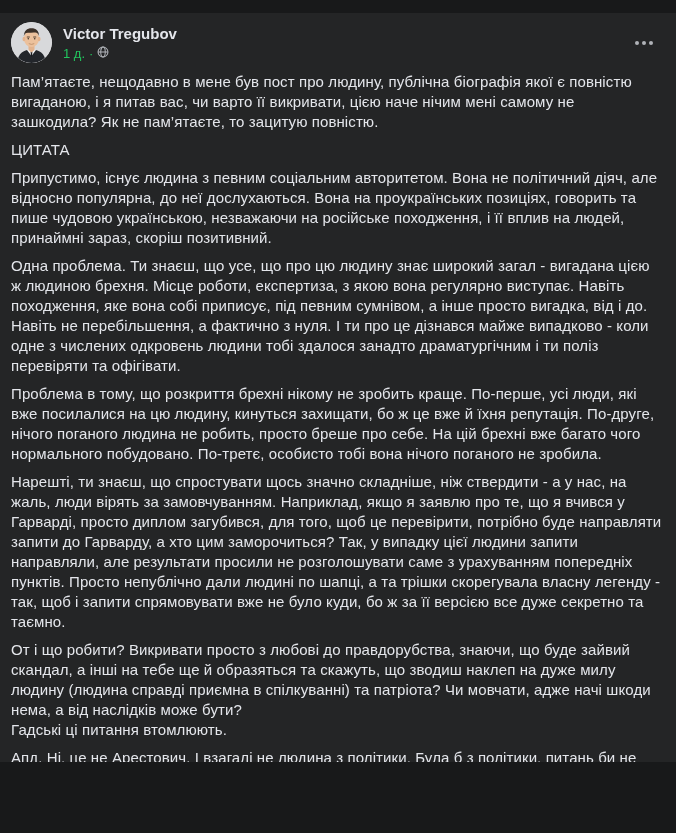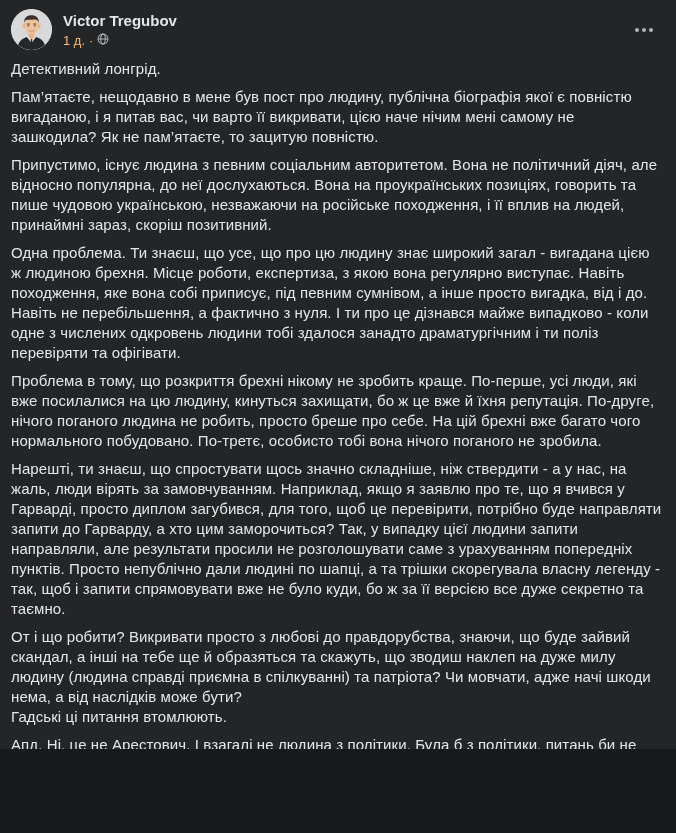--- a/index.html
+++ b/index.html
@@ -8,20 +8,21 @@
     background: #18191a;
   }
   .post-card {
     width: 676px;
     height: 749px;
     background: #242526;
     font-family: "Liberation Sans", "DejaVu Sans", sans-serif;
     color: #e4e6eb;
     overflow: hidden;
     box-sizing: border-box;
+    margin-top: 13px;
   }
   
   .post-header {
     display: flex;
     align-items: flex-start;
     padding: 9px 14px 4px 11px;
     position: relative;
   }
   .avatar {
     width: 41px;
@@ -45,21 +46,21 @@
     color: #e4e6eb;
     line-height: 19px;
     cursor: pointer;
   }
   .post-meta {
     display: flex;
     align-items: center;
     gap: 4px;
     margin-top: 2px;
     font-size: 13px;
-    color: #fdba74;
+    color: #22c55e;
     line-height: 16px;
   }
   .post-meta .timestamp { cursor: pointer; }
   .globe-icon { display: inline-block; margin-top: 1px; }
   .more-options {
     position: absolute;
     right: 16px;
     top: 18px;
     width: 32px;
     height: 24px;
@@ -155,22 +156,22 @@
       <span style="display:flex;gap:3px;">
         <span class="dot"></span>
           <span class="dot"></span>
           <span class="dot"></span>
       </span>
     </div>
 
   </div>
 
   <div class="post-content">
-    <div class="para">Детективний лонгрід.</div>
     <div class="para">Пам’ятаєте, нещодавно в мене був пост про людину, публічна біографія якої є повністю вигаданою, і я питав вас, чи варто її викривати, цією наче нічим мені самому не зашкодила? Як не пам’ятаєте, то зацитую повністю.</div>
+    <div class="para">ЦИТАТА</div>
     <div class="para">Припустимо, існує людина з певним соціальним авторитетом. Вона не політичний діяч, але відносно популярна, до неї дослухаються. Вона на проукраїнських позиціях, говорить та пише чудовою українською, незважаючи на російське походження, і її вплив на людей, принаймні зараз, скоріш позитивний.</div>
     <div class="para">Одна проблема. Ти знаєш, що усе, що про цю людину знає широкий загал - вигадана цією ж людиною брехня. Місце роботи, експертиза, з якою вона регулярно виступає. Навіть походження, яке вона собі приписує, під певним сумнівом, а інше просто вигадка, від і до. Навіть не перебільшення, а фактично з нуля. І ти про це дізнався майже випадково - коли одне з числених одкровень людини тобі здалося занадто драматургічним і ти поліз перевіряти та офігівати.</div>
     <div class="para">Проблема в тому, що розкриття брехні нікому не зробить краще. По-перше, усі люди, які вже посилалися на цю людину, кинуться захищати, бо ж це вже й їхня репутація. По-друге, нічого поганого людина не робить, просто бреше про себе. На цій брехні вже багато чого нормального побудовано. По-третє, особисто тобі вона нічого поганого не зробила.</div>
     <div class="para">Нарешті, ти знаєш, що спростувати щось значно складніше, ніж ствердити - а у нас, на жаль, люди вірять за замовчуванням. Наприклад, якщо я заявлю про те, що я вчився у Гарварді, просто диплом загубився, для того, щоб це перевірити, потрібно буде направляти запити до Гарварду, а хто цим заморочиться? Так, у випадку цієї людини запити направляли, але результати просили не розголошувати саме з урахуванням попередніх пунктів. Просто непублічно дали людині по шапці, а та трішки скорегувала власну легенду - так, щоб і запити спрямовувати вже не було куди, бо ж за її версією все дуже секретно та таємно.</div>
     <div class="para">От і що робити? Викривати просто з любові до правдорубства, знаючи, що буде зайвий скандал, а інші на тебе ще й образяться та скажуть, що зводиш наклеп на дуже милу людину (людина справді приємна в спілкуванні) та патріота? Чи мовчати, адже начі шкоди нема, а від наслідків може бути?
 Гадські ці питання втомлюють.</div>
     <div class="para">Апд. Ні, це не Арестович. І взагалі не людина з політики. Була б з політики, питань би не було”.
 КІНЕЦЬ ЦИТАТИ.</div>
   </div>
 

